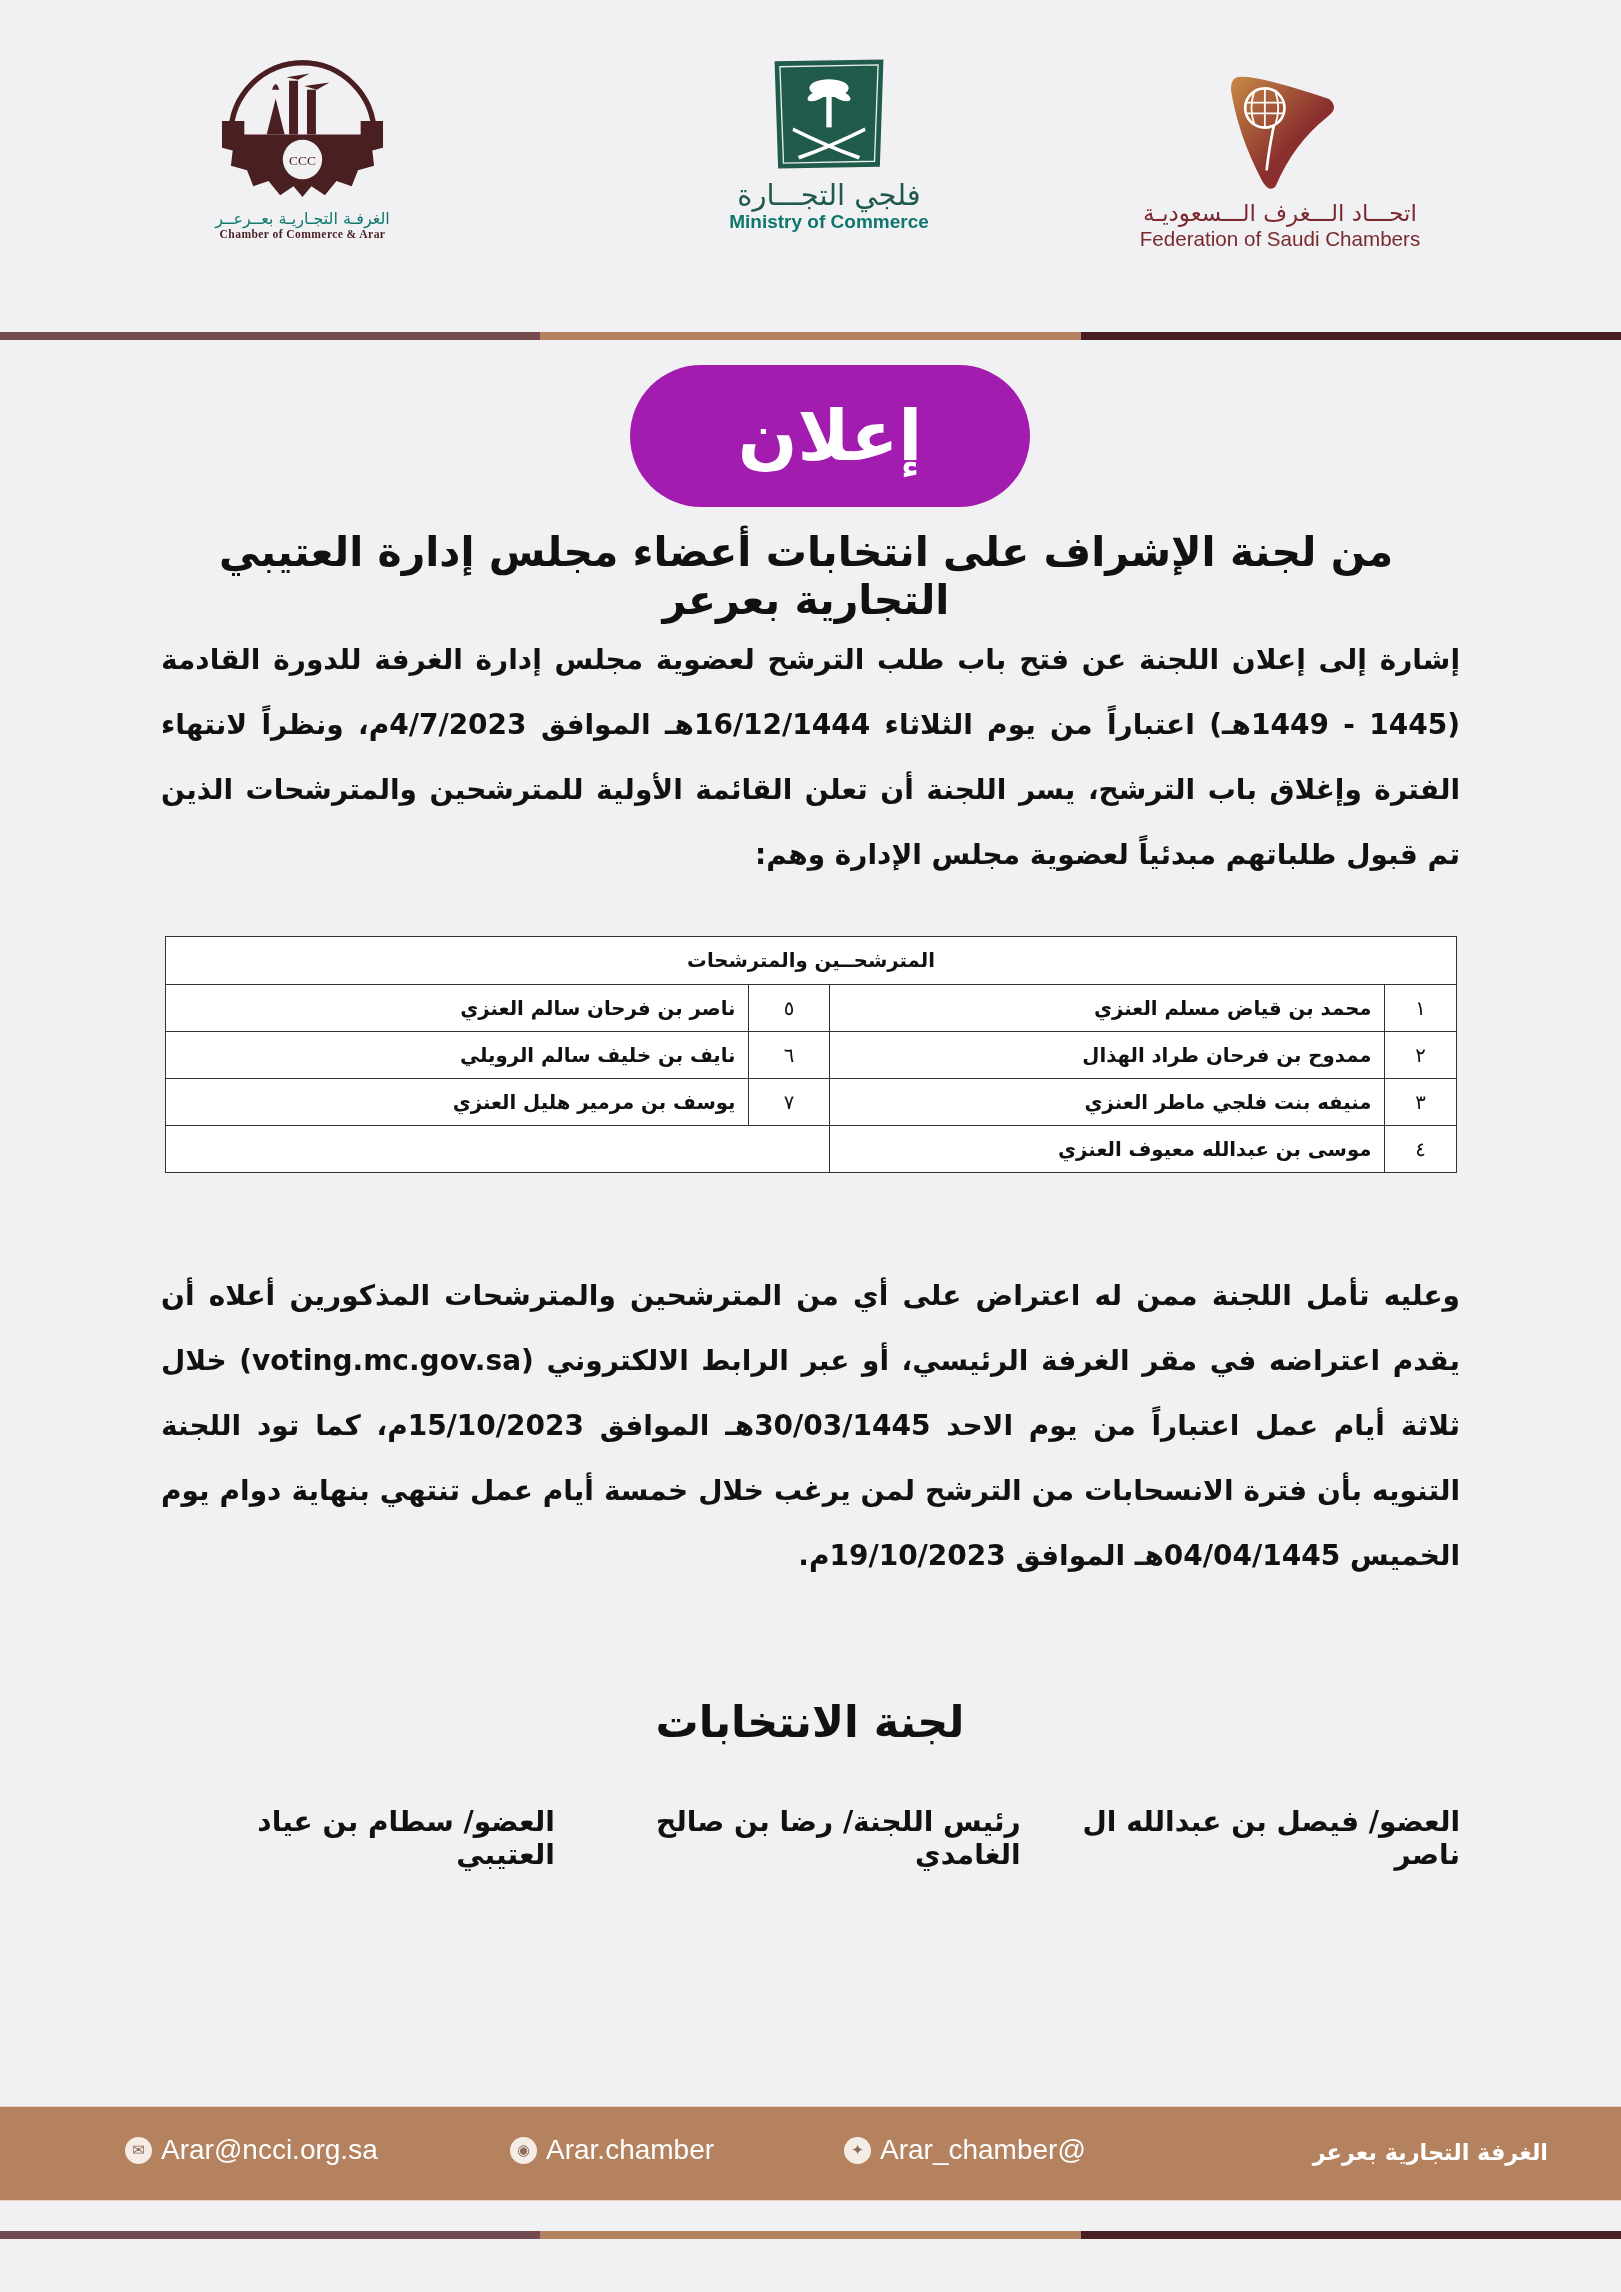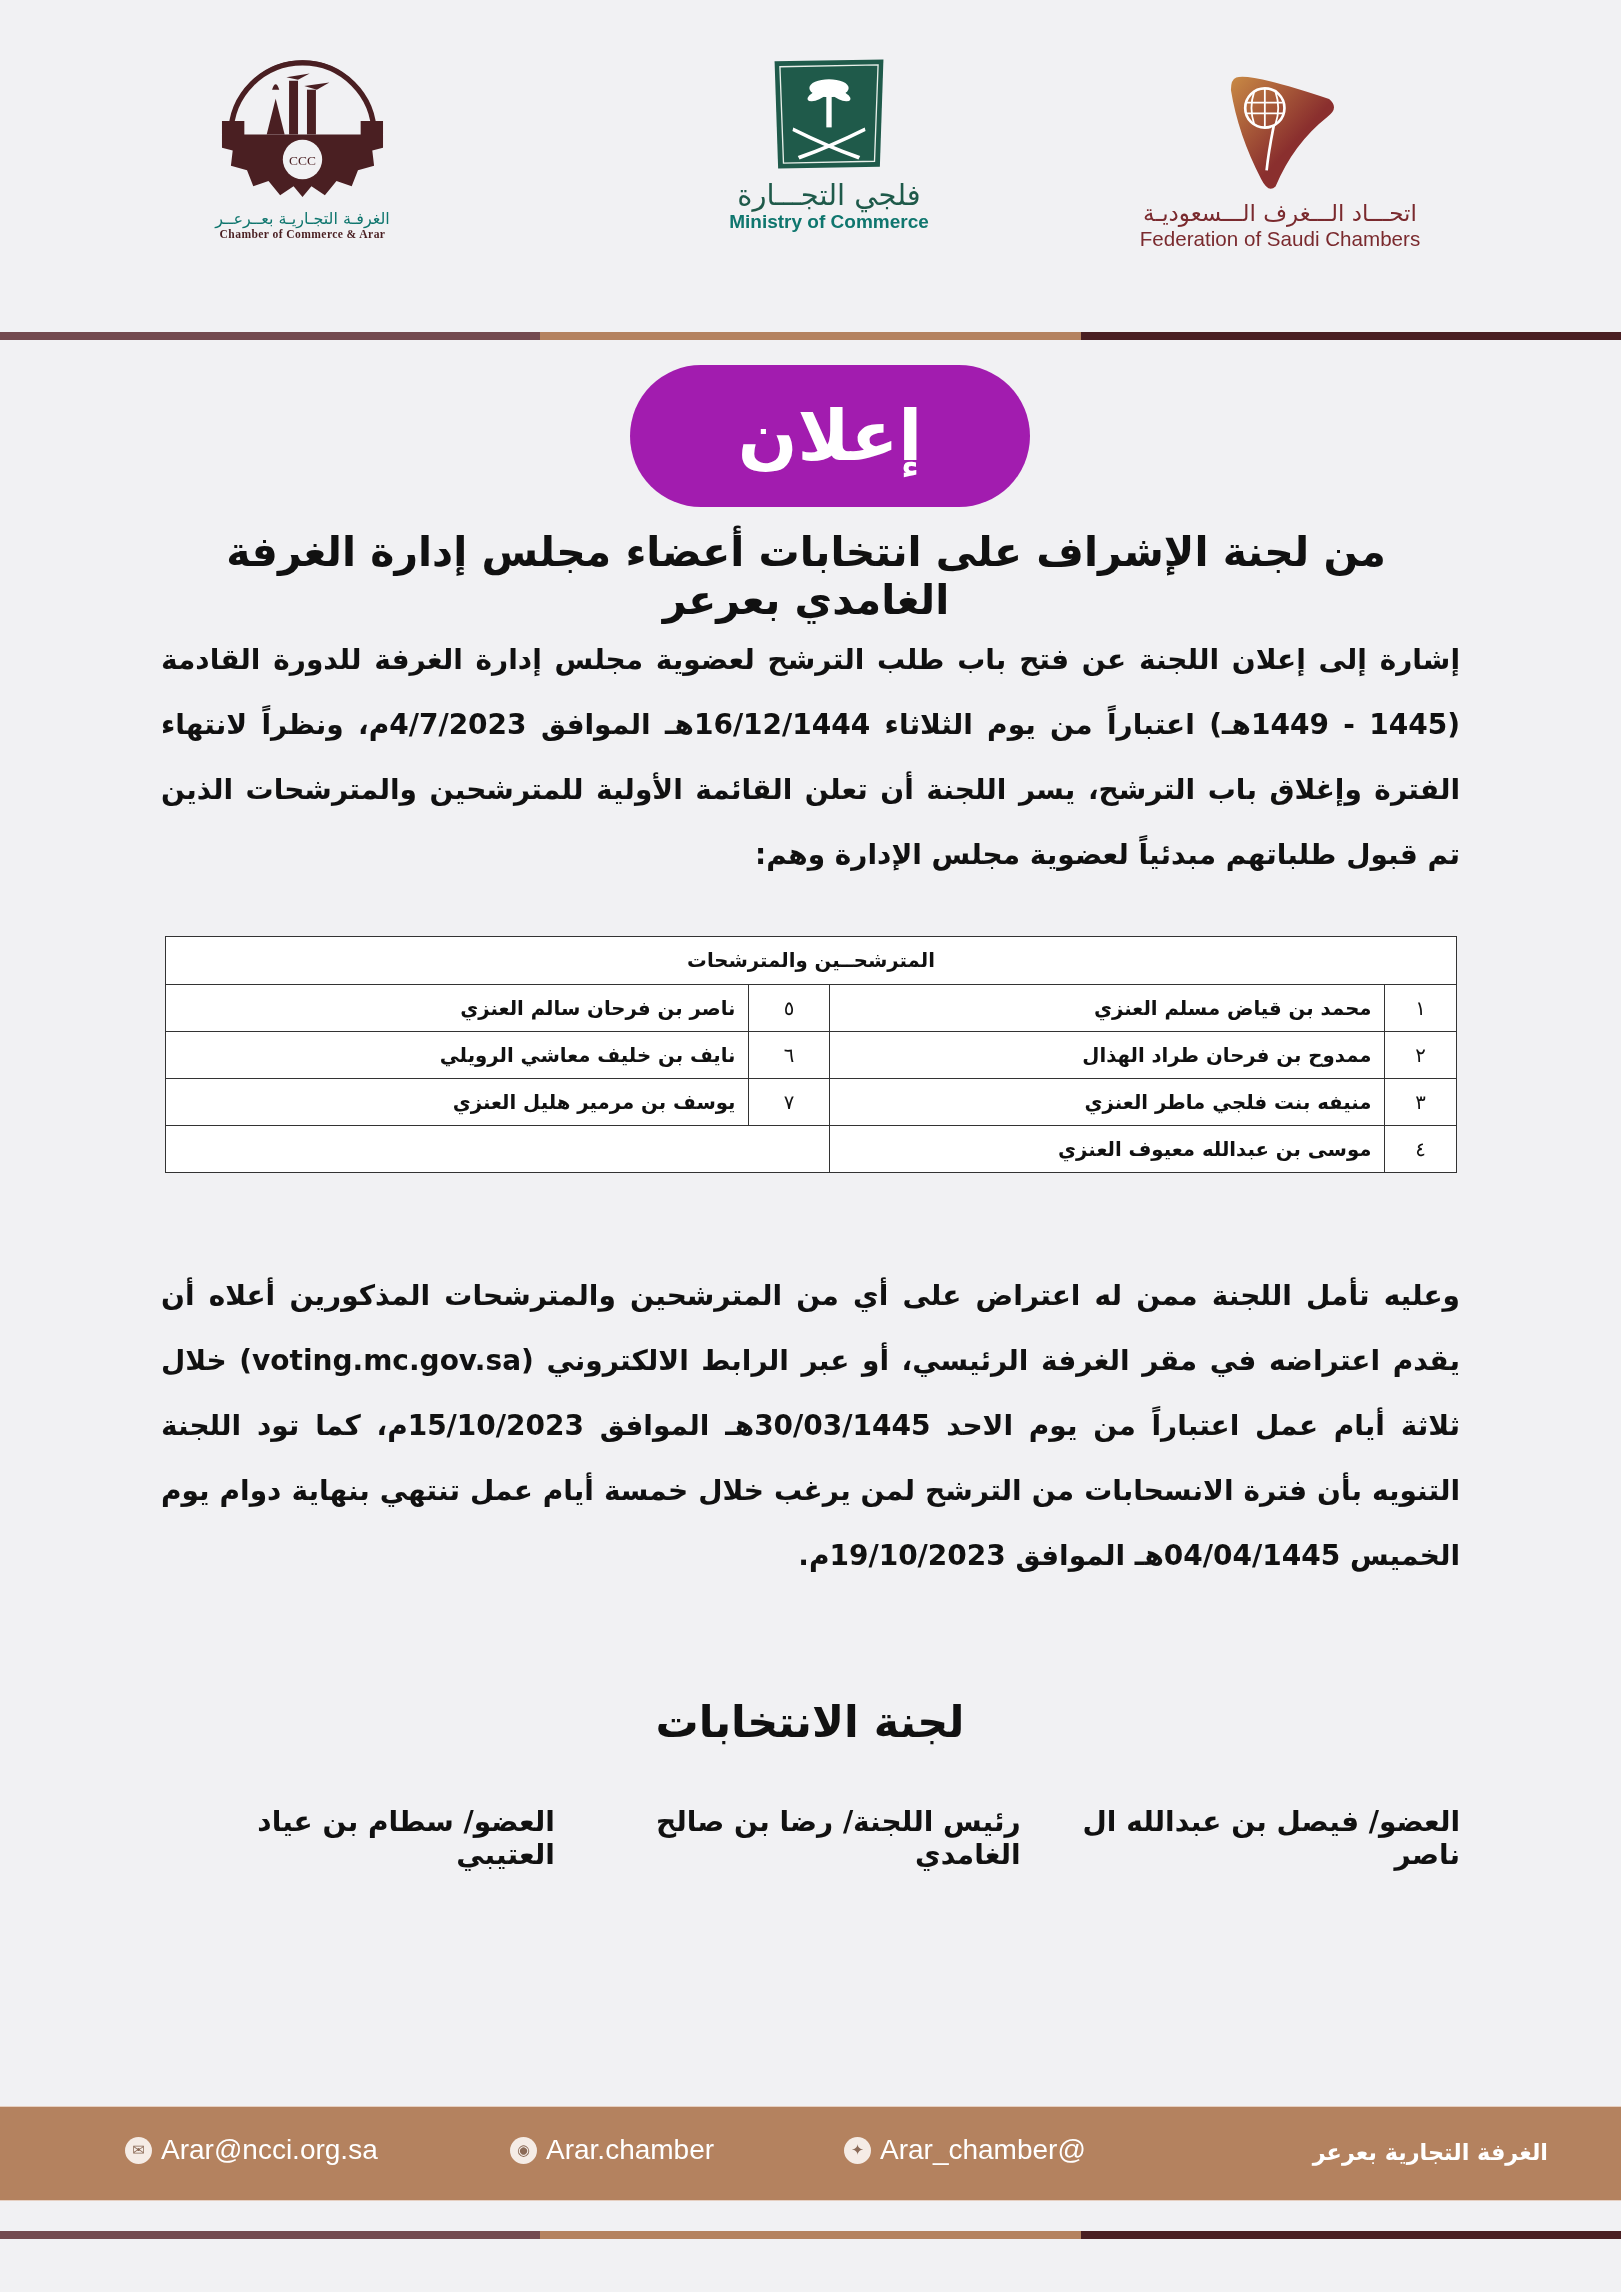--- a/index.html
+++ b/index.html
@@ -129,21 +129,21 @@
 </div>
 
 <div class="abs stripe" style="top:332px">
   <span style="background:#734a4f"></span>
     <span style="background:#b4825f"></span>
     <span style="background:#4a1f22"></span>
 </div>
 
 <div class="abs pill">إعلان</div>
 
-<div class="abs subtitle">من لجنة الإشراف على انتخابات أعضاء مجلس إدارة الغرفة الغامدي بعرعر</div>
+<div class="abs subtitle">من لجنة الإشراف على انتخابات أعضاء مجلس إدارة العتيبي التجارية بعرعر</div>
 
 <div class="abs para para1">إشارة إلى إعلان اللجنة عن فتح باب طلب الترشح لعضوية مجلس إدارة الغرفة للدورة القادمة (1445 - 1449هـ) اعتباراً من يوم الثلاثاء 16/12/1444هـ الموافق 4/7/2023م، ونظراً لانتهاء الفترة وإغلاق باب الترشح، يسر اللجنة أن تعلن القائمة الأولية للمترشحين والمترشحات الذين تم قبول طلباتهم مبدئياً لعضوية مجلس الإدارة وهم:</div>
 
 <table class="abs cand-table">
   <colgroup>
     <col style="width:72px">
       <col style="width:555px">
       <col style="width:81px">
       <col style="width:583px">
   </colgroup>
@@ -154,21 +154,21 @@
   <tr>
     <td class="num">١</td>
     <td class="name">محمد بن قياض مسلم العنزي</td>
     <td class="num">٥</td>
     <td class="name">ناصر بن فرحان سالم العنزي</td>
   </tr>
   <tr>
     <td class="num">٢</td>
     <td class="name">ممدوح بن فرحان طراد الهذال</td>
     <td class="num">٦</td>
-    <td class="name">نايف بن خليف معاشي الرويلي</td>
+    <td class="name">نايف بن خليف سالم الرويلي</td>
   </tr>
   <tr>
     <td class="num">٣</td>
     <td class="name">منيفه بنت فلجي ماطر العنزي</td>
     <td class="num">٧</td>
     <td class="name">يوسف بن مرمير هليل العنزي</td>
   </tr>
   <tr>
     <td class="num">٤</td>
     <td class="name">موسى بن عبدالله معيوف العنزي</td>

